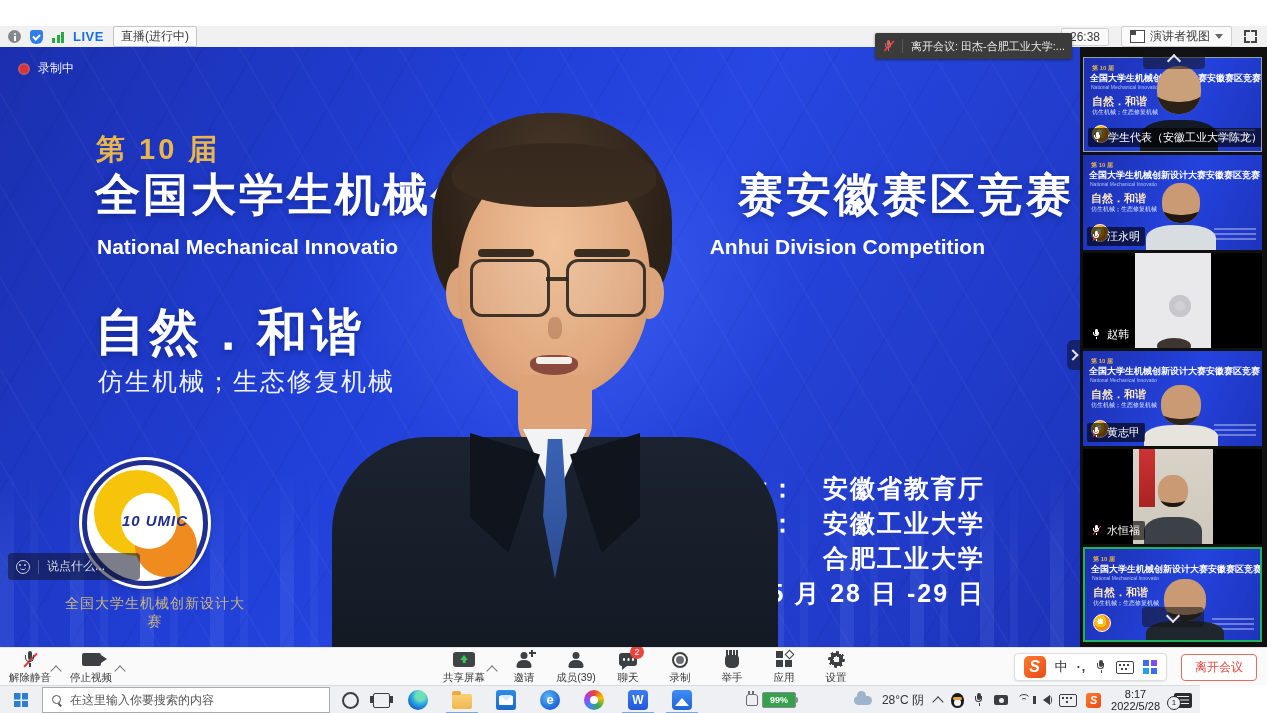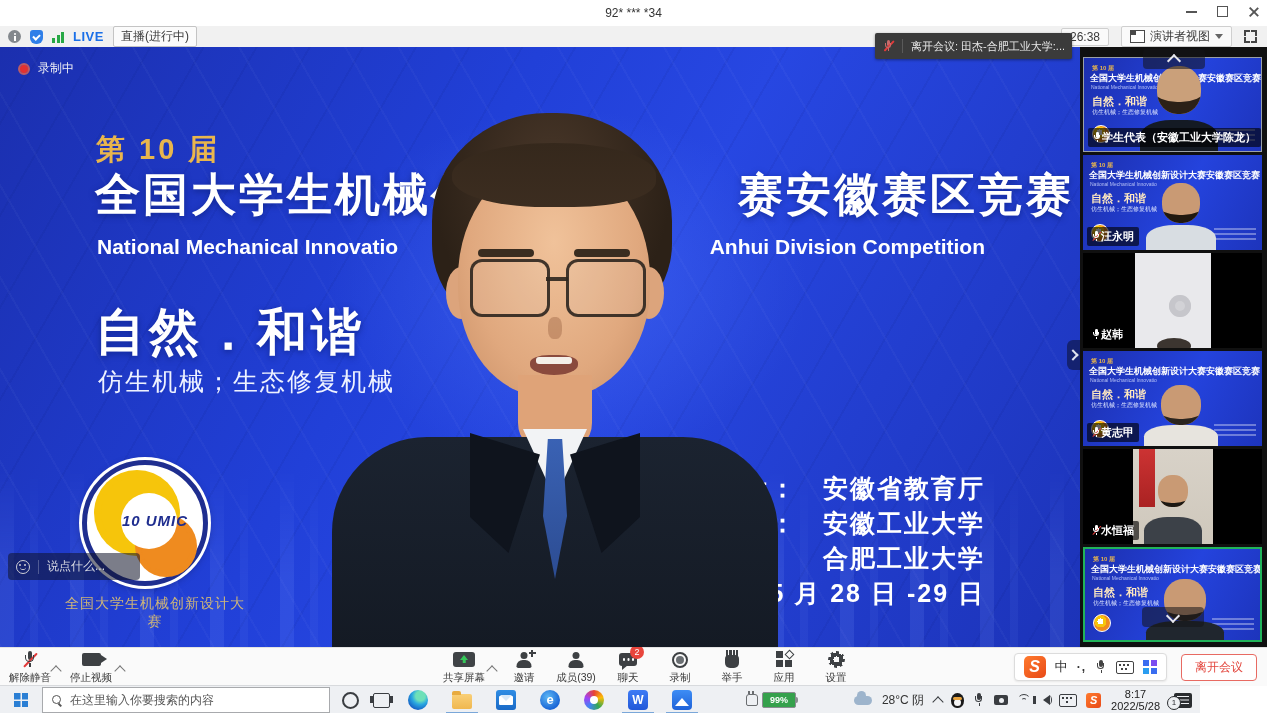--- a/index.html
+++ b/index.html
@@ -125,21 +125,21 @@
   .mini-slide .m1{position:absolute;left:8px;top:6px;color:#e9b64d;font-size:6px;font-weight:bold;}
   .mini-slide .m2{position:absolute;left:6px;top:14px;color:#fff;font-size:9px;font-weight:bold;white-space:nowrap;}
   .mini-slide .m3{position:absolute;left:7px;top:26px;color:#cdd6ff;font-size:5px;white-space:nowrap;opacity:.85;}
   .mini-slide .m4{position:absolute;left:8px;top:36px;color:#ffe9c0;font-size:11px;font-weight:bold;}
   .mini-slide .m5{position:absolute;left:8px;top:50px;color:#dfe6ff;font-size:6px;}
   .mini-slide .mlogo{position:absolute;left:8px;bottom:8px;width:16px;height:16px;border-radius:50%;background:radial-gradient(circle at 40% 40%,#fff 0 3px,#f6c50b 3px 6px,#ef8b1f 6px);border:1px solid #fff;}
   .mini-slide .morg{position:absolute;right:6px;bottom:8px;width:42px;height:14px;background:repeating-linear-gradient(rgba(255,255,255,.7) 0 2px,transparent 2px 5px);opacity:.5;}
   .mini-person{position:absolute;}
   .mini-person .mh{position:absolute;left:50%;transform:translateX(-50%);top:0;border-radius:46%;}
   .mini-person .mb{position:absolute;left:50%;transform:translateX(-50%);bottom:-4px;border-radius:40% 40% 0 0;}
-  .tile-label{position:absolute;left:4px;bottom:4px;background:rgba(0,0,0,.62);border-radius:2px;padding:2px 5px;display:flex;align-items:center;gap:0;color:#fff;font-size:11px;white-space:nowrap;z-index:3;font-weight:bold;}
+  .tile-label{position:absolute;left:4px;bottom:4px;background:rgba(0,0,0,.62);border-radius:2px;padding:2px 5px;display:flex;align-items:center;gap:6px;color:#fff;font-size:11px;white-space:nowrap;z-index:3;}
   .scrollbtn{position:absolute;left:50%;transform:translateX(-50%);width:62px;height:20px;background:rgba(20,20,24,.55);border-radius:4px;display:flex;align-items:center;justify-content:center;z-index:5;}
   .scrollbtn i{width:8px;height:8px;border-right:2px solid #e8e8ee;border-bottom:2px solid #e8e8ee;}
   .scrollbtn.up{top:2px;}.scrollbtn.up i{transform:rotate(-135deg);margin-top:4px;}
   .scrollbtn.down i{transform:rotate(45deg);margin-top:-3px;}
   .vstrip{position:absolute;top:0;bottom:0;}
 
   
   .ctrlbar{position:absolute;left:0;top:647px;width:1267px;height:38px;background:#fafafa;border-top:1px solid #e3e3e3;}
   .cgroup{position:absolute;top:0;height:38px;display:flex;align-items:center;}
   .citem{display:flex;flex-direction:column;align-items:center;justify-content:center;width:52px;height:38px;color:#3d4043;cursor:default;}
@@ -247,28 +247,20 @@
   .clock{text-align:center;font-size:11px;color:#222;line-height:12.5px;white-space:nowrap;}
   .notif{width:18px;height:15px;background:#2a2d30;border-radius:2px;position:relative;margin-left:4px;}
   .notif::before{content:"";position:absolute;left:3px;top:3px;width:12px;height:1.6px;background:#eef0f3;box-shadow:0 3.5px 0 #eef0f3,0 7px 0 #eef0f3;}
   .notif-badge{position:absolute;left:-7px;bottom:-2px;width:12px;height:12px;border-radius:50%;background:#eef0f3;border:1px solid #2a2d30;color:#2a2d30;font-size:8px;line-height:12px;text-align:center;}
 </style>
 </head>
 <body>
 
 <div class="app">
 
-  <div class="titlebar">
-    <div class="title-text">92* *** *34</div>
-    <div class="winbtns">
-      <span class="wmin"></span>
-      <span class="wmax"></span>
-      <span class="wclose"></span>
-    </div>
-  </div>
 
   <div class="toolstrip">
     <div class="ts-left">
       <span class="ico-info"></span>
       <span class="ico-shield"></span>
       <span class="ico-bars">
           <i style="height:5px"></i>
           <i style="height:8px"></i>
           <i style="height:11px"></i>
         </span>

